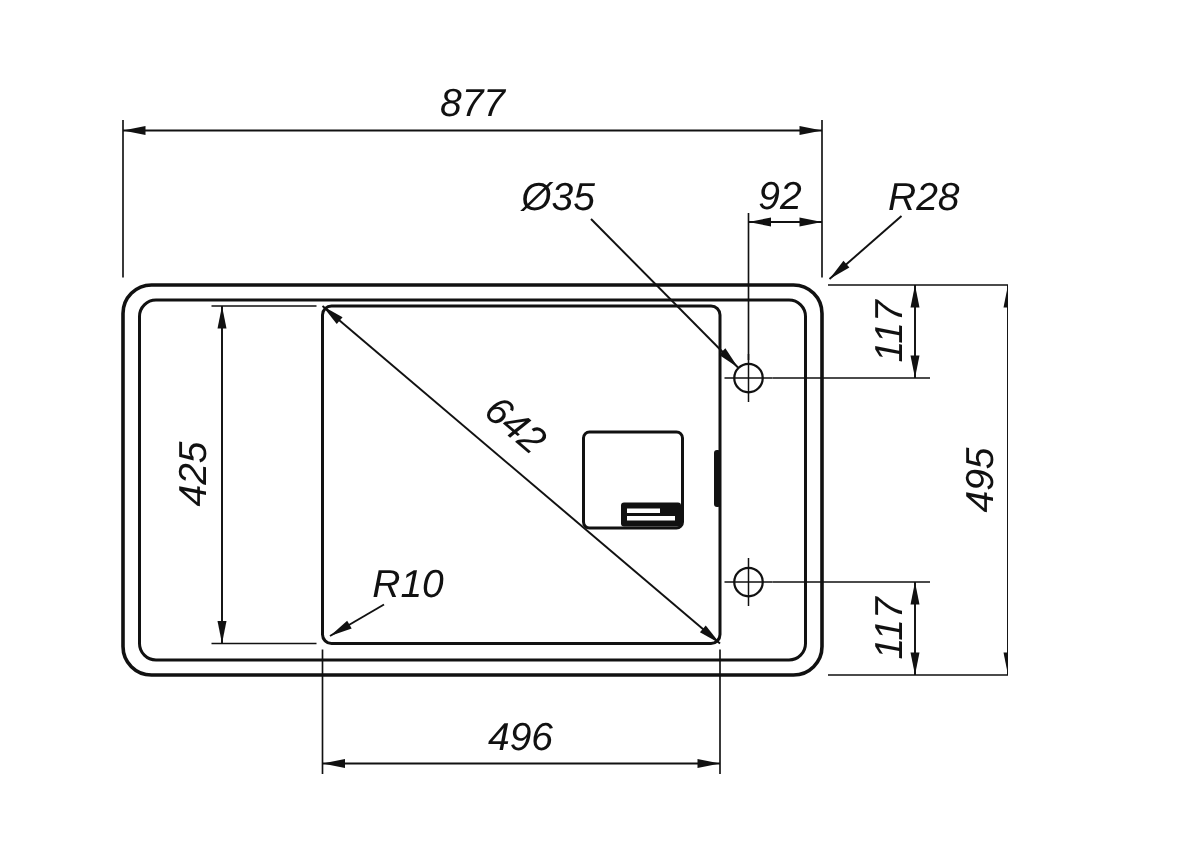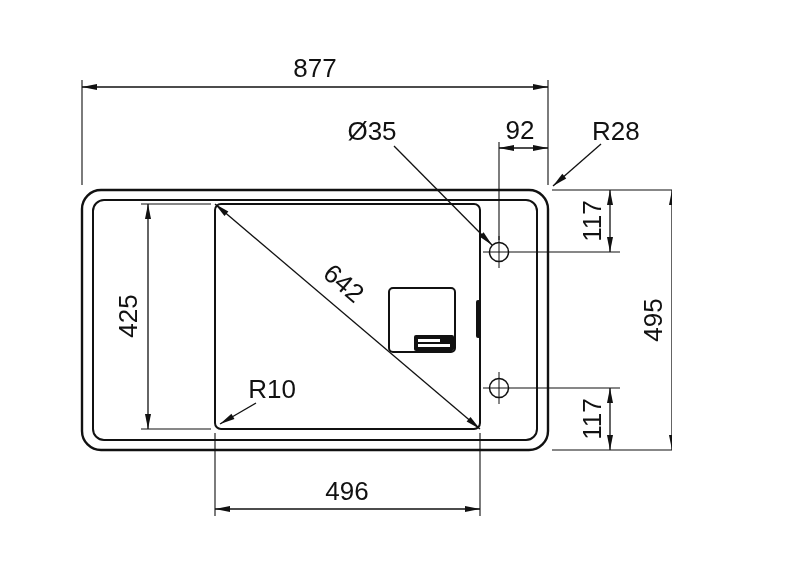--- a/index.html
+++ b/index.html
@@ -1,16 +1,16 @@
 <!DOCTYPE html>
 <html style="--line: #111111; --background: #ffffff;"><head>
 <meta charset="utf-8">
 <style>
   html,body{margin:0;padding:0;background:var(--background,#fff);}
-  .frame{position:relative;width:672px;height:574px;background:var(--background,#fff);overflow:hidden;}
+  .frame{position:relative;width:672px;height:574px;background:var(--background,#fff);overflow:hidden;font-style:italic;}
   svg{display:block;width:796px;height:574px;}
   .ol{fill:none;stroke:var(--line,#111);}
   .thick{stroke-width:2.4px;}
   .med{stroke-width:2px;}
   .holestroke{stroke-width:1.5px;}
   .dim{fill:none;stroke:var(--line,#111);stroke-width:1.3px;}
   .ext{fill:none;stroke:var(--line,#111);stroke-width:1.1px;}
   .thin{fill:none;stroke:var(--line,#111);stroke-width:1px;}
   .fillshape{fill:var(--line,#111);stroke:none;}
   .whitemark{fill:#fff;stroke:none;}

